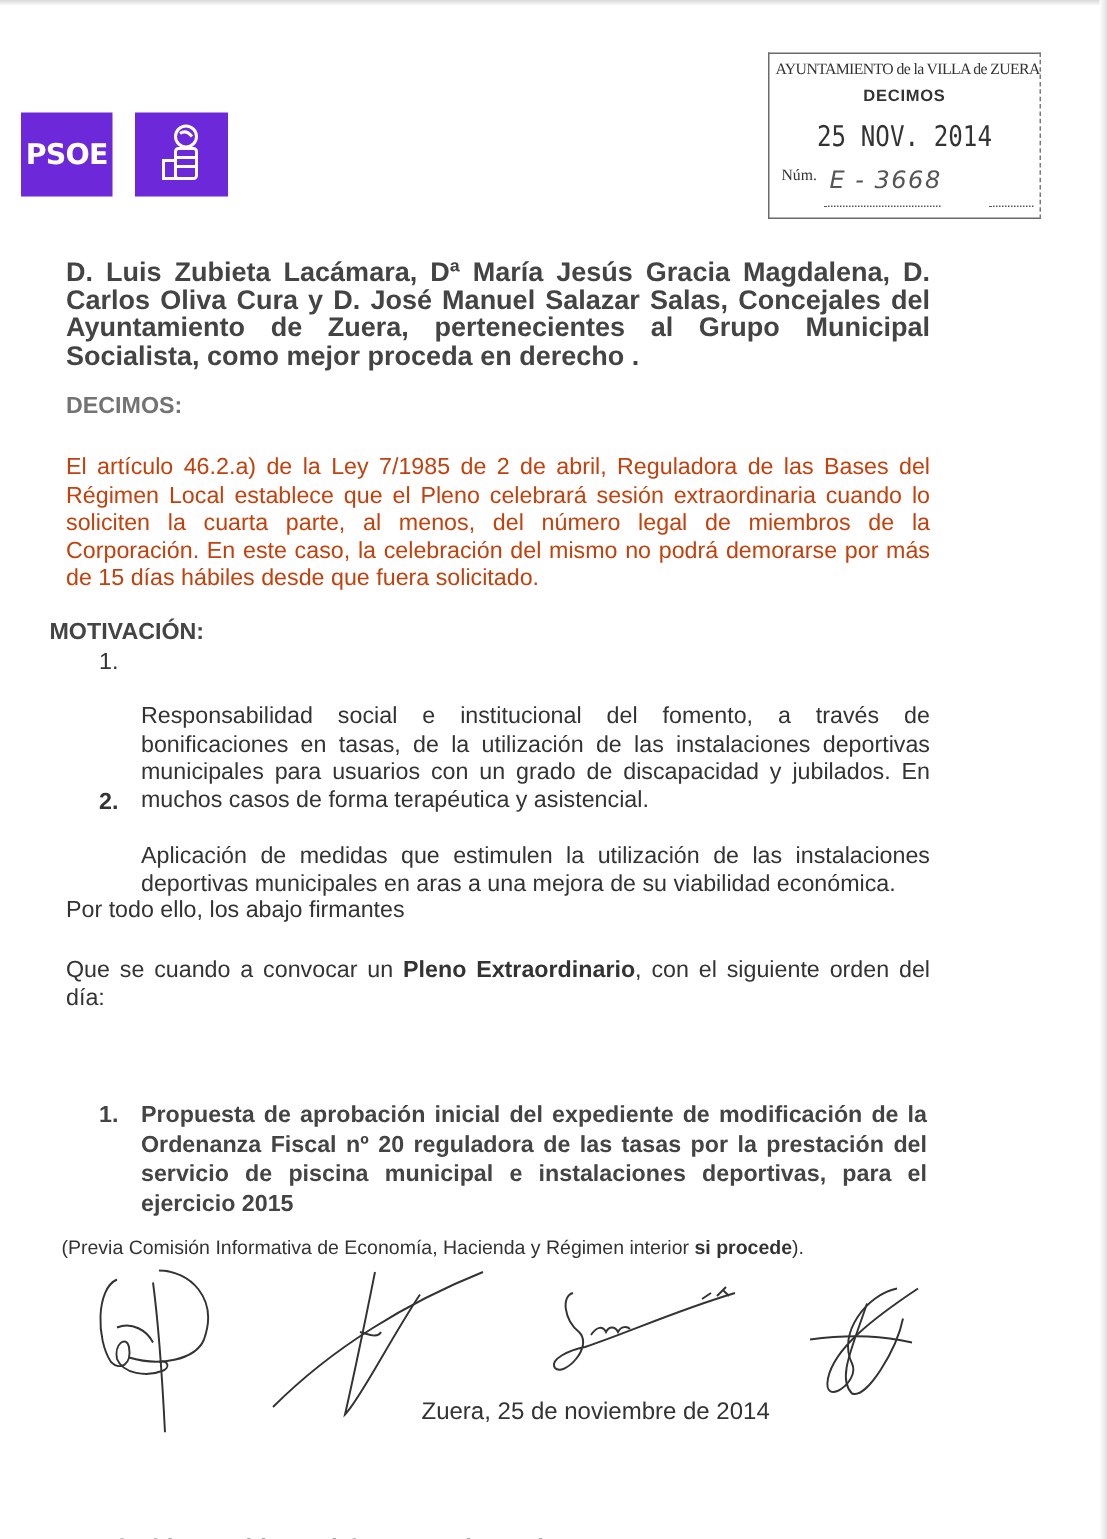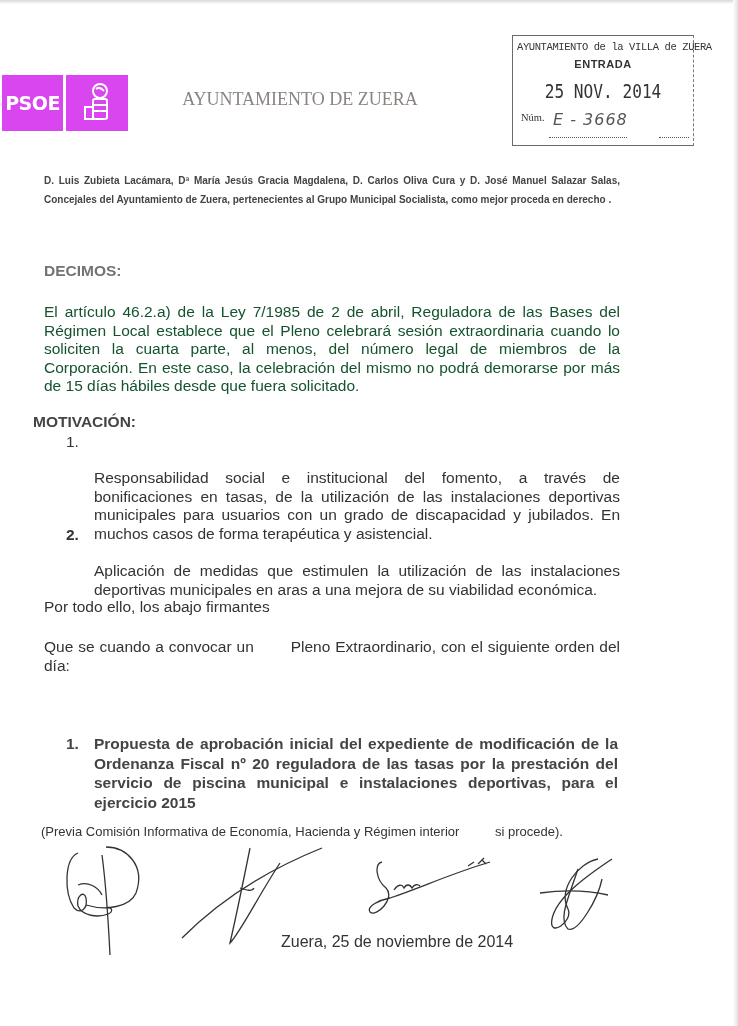--- a/index.html
+++ b/index.html
@@ -7,43 +7,43 @@
     width:738px; height:1026px; overflow:hidden; position:relative;
     background:#ffffff;
     font-family:"Liberation Sans", "DejaVu Sans", sans-serif;
     color:#3a3a3a;
   }
   .scan-edge-top { position:absolute; left:0; top:0; width:738px; height:4px; background:linear-gradient(#d8d8d8,#fff); }
   .scan-edge-right { position:absolute; right:0; top:0; width:5px; height:1026px; background:linear-gradient(90deg,#fff,#e0e0e0); }
 
   
   .logo { position:absolute; left:2px; top:75px; height:56px; display:flex; gap:3px; }
-  .logo-box { background:#d946ef; width:60px; height:56px; display:flex; align-items:center; justify-content:center; }
+  .logo-box { background:#6d28d9; width:60px; height:56px; display:flex; align-items:center; justify-content:center;margin-left:12px; }
   .logo-box.psoe { width:61px; color:#fff; font-weight:bold; font-size:19px; font-family:"DejaVu Sans", sans-serif; letter-spacing:-0.5px; }
   .logo-box.rose { width:62px; }
   .letterhead { position:absolute; left:140px; top:88px; width:320px; text-align:center; font-family:"Liberation Serif", "DejaVu Serif", serif; color:#8a8380; line-height:22px; }
   .letterhead .l1 { font-size:18px; font-weight:bold; }
   .letterhead .l2 { font-size:18px; }
 
   
   .stamp { position:absolute; left:512px; top:35px; width:182px; height:111px; border:1.5px solid #6a6a6a; border-right:1.5px dashed #7a7a7a; box-sizing:border-box; color:#333; }
-  .stamp .st1 { position:absolute; left:4px; top:5px; font-size:10.5px; font-family:Liberation Mono, monospace; letter-spacing:-0.4px; white-space:nowrap; }
+  .stamp .st1 { position:absolute; left:4px; top:5px; font-size:10.5px; font-family:Liberation Serif, serif; letter-spacing:-0.4px; white-space:nowrap; }
   .stamp .st2 { position:absolute; left:0; width:100%; top:22px; text-align:center; font-size:11px; font-weight:bold; letter-spacing:0.5px; }
   .stamp .st3 { position:absolute; left:0; width:100%; top:44px; text-align:center; font-size:19px; font-family:"DejaVu Sans Mono", monospace; letter-spacing:0px; transform:scaleX(0.85); }
   .stamp .num-label { position:absolute; left:8px; top:76px; font-size:10.5px; font-family:"Liberation Serif", serif; }
   .stamp .num-line { position:absolute; left:36px; top:101px; width:78px; border-bottom:1px dotted #555; }
   .stamp .num-line2 { position:absolute; left:146px; top:101px; width:30px; border-bottom:1px dotted #555; }
   .stamp .num-val { position:absolute; left:40px; top:74px; font-size:16px; font-style:italic; color:#555; font-family:"DejaVu Sans", sans-serif; letter-spacing:1px; }
 
   
   .block { position:absolute; left:44px; width:576px; font-size:15.5px; line-height:18.5px; text-align:justify; }
-  .b { font-weight:normal;margin-left:32px; }
-  .intro { top:172px; font-weight:bold; color:#444; font-size:10px; }
+  .b { font-weight:bold; }
+  .intro { top:172px; font-weight:bold; color:#444; font-size:18px; }
   .decimos { top:262px; font-weight:bold; color:#737373; }
-  .ley { top:303px; color:#14532d; }
+  .ley { top:303px; color:#c2410c; }
   .motivacion { top:413px; left:33px; font-weight:bold; color:#444; }
   .list { position:absolute; left:66px; width:554px; font-size:15.5px; line-height:18.5px; color:#333; }
   .li { display:flex; }
   .li .n { width:28px; flex:none; }
   .li .t { flex:1; text-align:justify;margin-top:36px; }
   .li1 { top:433px; }
   .li2 { top:526px; }
   .li2 .n { font-weight:bold; }
   .por { top:598px; color:#333; }
   .que { top:638px; color:#333; }
@@ -72,26 +72,25 @@
         <circle cx="20" cy="10" r="7"></circle>
         <path d="M16 8 q4 -3 8 2"></path>
         <rect x="13" y="18" width="14" height="20" rx="2"></rect>
         <path d="M13 24 h14 M13 30 h14"></path>
         <path d="M5 26 h8 v12 h-8 z"></path>
       </g>
     </svg>
   </div>
 </div>
 <div class="letterhead">
-  <div class="l2">AYUNTAMIENTO DE ZUERA</div>
 </div>
 
 <div class="stamp">
   <div class="st1">AYUNTAMIENTO de la VILLA de ZUERA</div>
-  <div class="st2">ENTRADA</div>
+  <div class="st2">DECIMOS</div>
   <div class="st3">25 NOV. 2014</div>
   <div class="num-val">E - 3668</div>
   <div class="num-label">Núm.</div>
   <div class="num-line"></div>
   <div class="num-line2"></div>
 </div>
 
 <div class="block intro">D. Luis Zubieta Lacámara, Dª María Jesús Gracia Magdalena, D. Carlos Oliva Cura y D. José Manuel Salazar Salas, Concejales del Ayuntamiento de Zuera, pertenecientes al Grupo Municipal Socialista, como mejor proceda en derecho .</div>
 <div class="block decimos">DECIMOS:</div>
 <div class="block ley">El artículo 46.2.a) de la Ley 7/1985 de 2 de abril, Reguladora de las Bases del Régimen Local establece que el Pleno celebrará sesión extraordinaria cuando lo soliciten la cuarta parte, al menos, del número legal de miembros de la Corporación. En este caso, la celebración del mismo no podrá demorarse por más de 15 días hábiles desde que fuera solicitado.</div>

